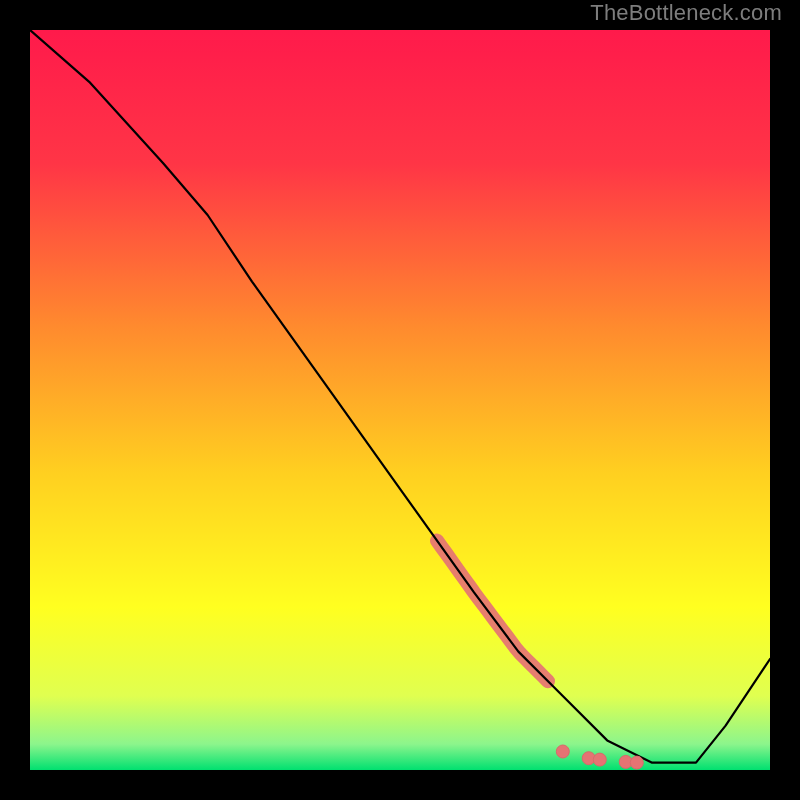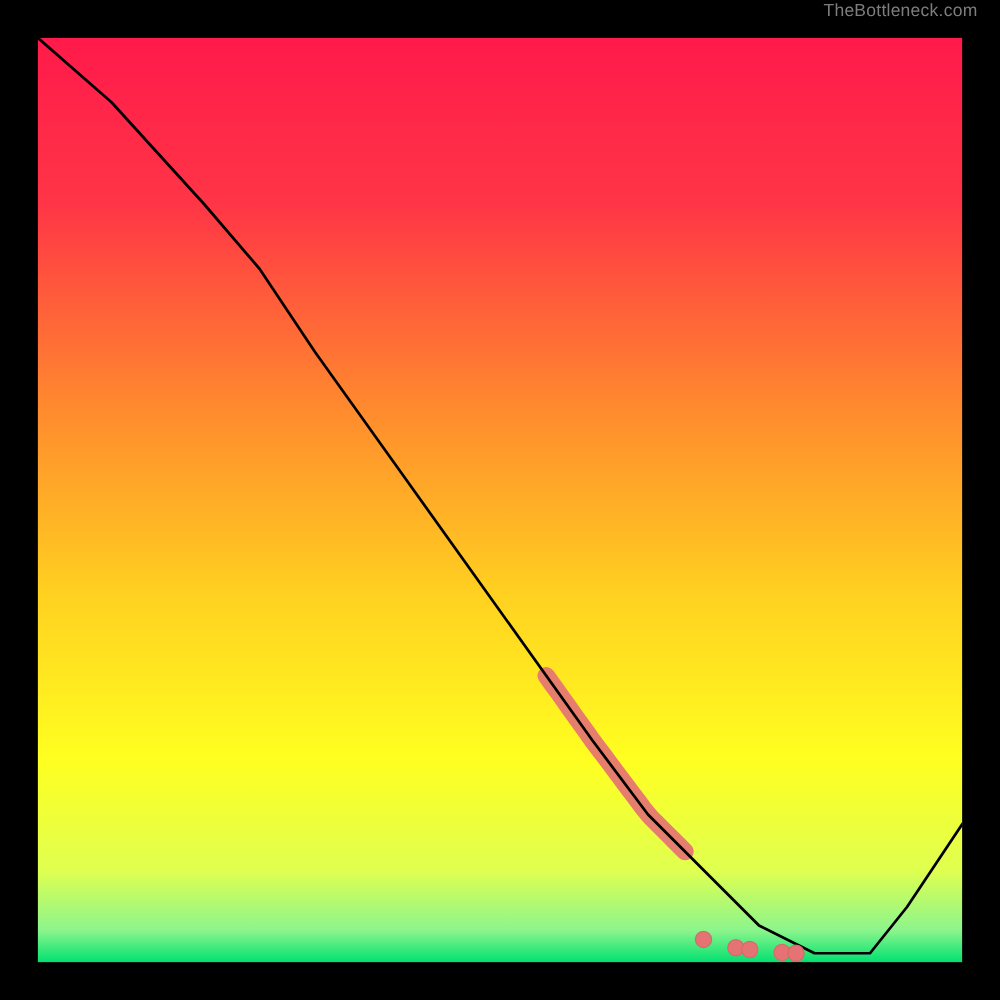--- a/index.html
+++ b/index.html
@@ -14,21 +14,21 @@
     position: relative;
     width: 800px;
     height: 800px;
     background: #000;
   }
   .watermark {
     position: absolute;
     top: 0;
     right: 18px;
     color: #7d7d7d;
-    font-size: 14px;
+    font-size: 22px;
     font-weight: 500;
     letter-spacing: 0.2px;
     z-index: 10;
   }
   .plot {
     position: absolute;
     left: 30px;
     top: 30px;
     width: 740px;
     height: 740px;

